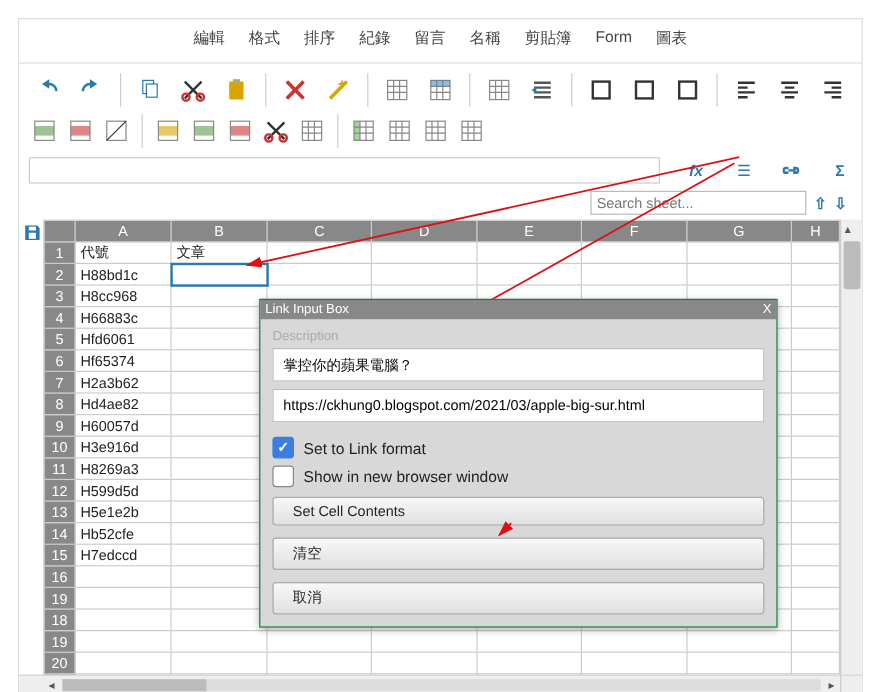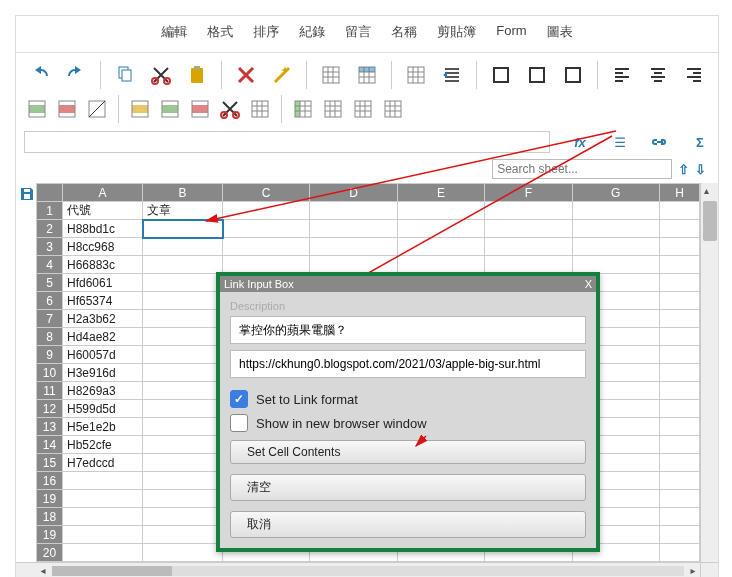--- a/index.html
+++ b/index.html
@@ -31,21 +31,21 @@
   .vscroll { width: 18px; background: #eee; border-left:1px solid #ccc; position:relative;}
   .vscroll .thumb { position:absolute; top:18px; left:2px; width:14px; height:40px; background:#bbb; border-radius:2px;}
   .vscroll .track-top { position:absolute; top:2px;left:3px;color:#555;font-size:10px;}
   .hscroll { height:16px; background:#eee; border-top:1px solid #ccc; display:flex; align-items:center;}
   .hscroll .pad { width:20px; }
   .hscroll .arrow { width:14px;text-align:center;color:#555;font-size:10px;}
   .hscroll .track { flex:1; height:10px; margin:0 2px; background:#ddd; position:relative;}
   .hscroll .thumb { position:absolute; left:0; top:0; width:120px; height:10px; background:#bbb;}
   .corner { width:18px;height:16px;background:#eee;border-left:1px solid #ccc;border-top:1px solid #ccc;}
   
-  .dialog { position:absolute; left:200px; top:256px; width:384px; background:#d8d8d8; border:4px solid #15803d; box-shadow:0 2px 6px rgba(0,0,0,0.3); z-index:10;}
+  .dialog { position:absolute; left:200px; top:233px; width:432px; background:#d8d8d8; border:1px solid #15803d; box-shadow:0 2px 6px rgba(0,0,0,0.3); z-index:10;}
   .dlg-title { background:#888;color:#fff; font-size:11px; padding:2px 4px; display:flex; justify-content:space-between; align-items:center;}
   .dlg-close { cursor:pointer; font-family:Arial; }
   .dlg-body { padding:6px 10px 10px 10px; }
   .dlg-label { color:#aaa; font-size:11px; margin:2px 0 4px 0;}
   .dlg-input { width:100%; border:1px solid #bbb; background:#fff; padding:6px 8px; font-size:12px; margin-bottom:6px;}
   .dlg-check-row { display:flex; align-items:center; gap:8px; margin:6px 0;}
   .chk { width:18px; height:18px; border:1px solid #888; border-radius:3px; background:#fff; display:flex;align-items:center;justify-content:center;}
   .chk.checked { background:#3b7de0; border-color:#3b7de0; color:#fff; font-size:12px; font-weight:bold;}
   .dlg-buttons { display:flex; justify-content:center; gap:10px; margin-top:8px;flex-direction:column;}
   .dlg-btn { background: linear-gradient(#f8f8f8,#e0e0e0); border:1px solid #aaa; border-radius:3px; padding:4px 16px; font-size:12px; cursor:pointer;}

